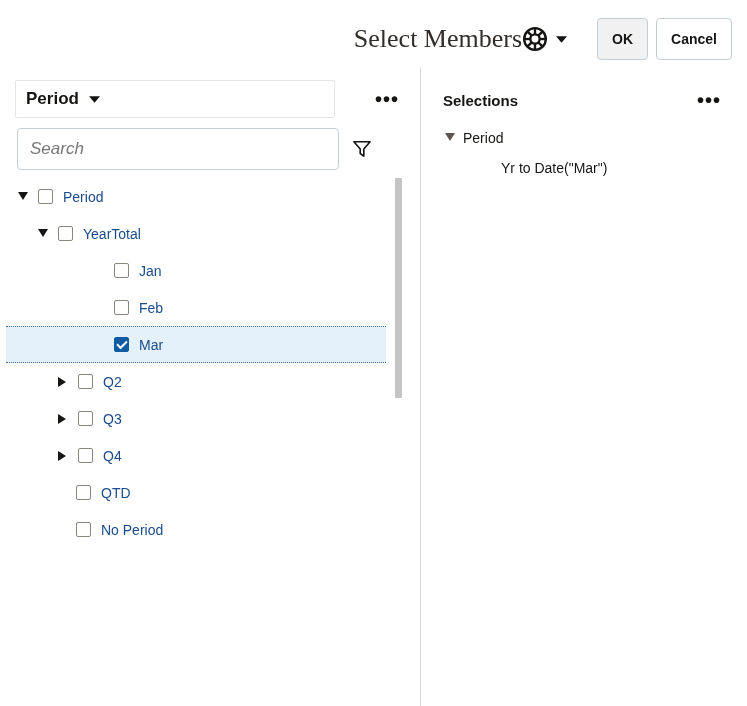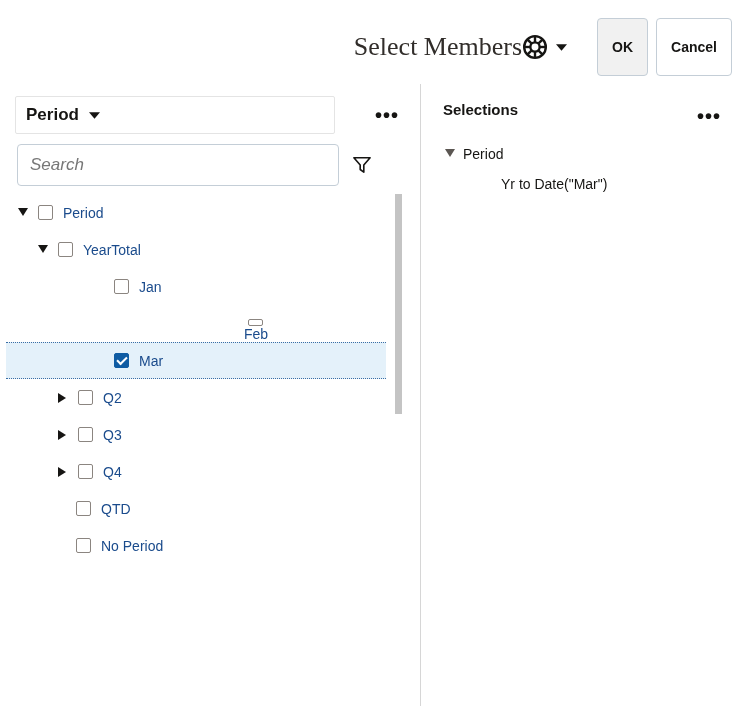--- a/index.html
+++ b/index.html
@@ -36,21 +36,21 @@
     margin-right: 22px;
     cursor: pointer;
   }
   .help-icon {
     display:inline-flex;
   }
   .btn {
     background: #fff;
     border: 1px solid #c4ced7;
     border-radius: 4px;
-    padding: 20px 14px;
+    padding: 12px 14px;
     font-size: 14px;
     font-weight: 600;
     cursor: pointer;
     color: #161513;
   }
   .btn-ok { background:#f1f1f1;}
   .body-row {
     display: flex;
     height: calc(706px - 62px);
     border-bottom:1px solid #e4e4e4;
@@ -180,21 +180,21 @@
     border: solid #fff;
     border-width: 0 2px 2px 0;
     transform: rotate(45deg) translate(-1px,-1px);
   }
   .node-label {
     color: #1a4b8c;
     font-size: 14px;
   }
   .sel-header {
     display:flex;
-    align-items:flex-start;
+    align-items:center;
     justify-content: space-between;
     padding: 9px 20px 10px 22px;
   }
   .sel-title {
     font-weight: 700;
     font-size: 15px;
     color: #161513;
   }
   .sel-row {
     display:flex;
@@ -291,21 +291,21 @@
         <span class="node-label">YearTotal</span>
       </div>
 
 
       <div class="tree-node" style="padding-left:86px;">
         <span class="expander blank">▶</span>
         <span class="chk"></span>
         <span class="node-label">Jan</span>
       </div>
 
-      <div class="tree-node" style="padding-left:86px;flex-direction:column;">
+      <div class="tree-node" style="padding-left:86px;">
         <span class="expander blank">▶</span>
         <span class="chk"></span>
         <span class="node-label">Feb</span>
       </div>
 
       <div class="tree-node selected" style="padding-left:86px;">
         <span class="expander blank">▶</span>
         <span class="chk checked"></span>
         <span class="node-label">Mar</span>
       </div>

